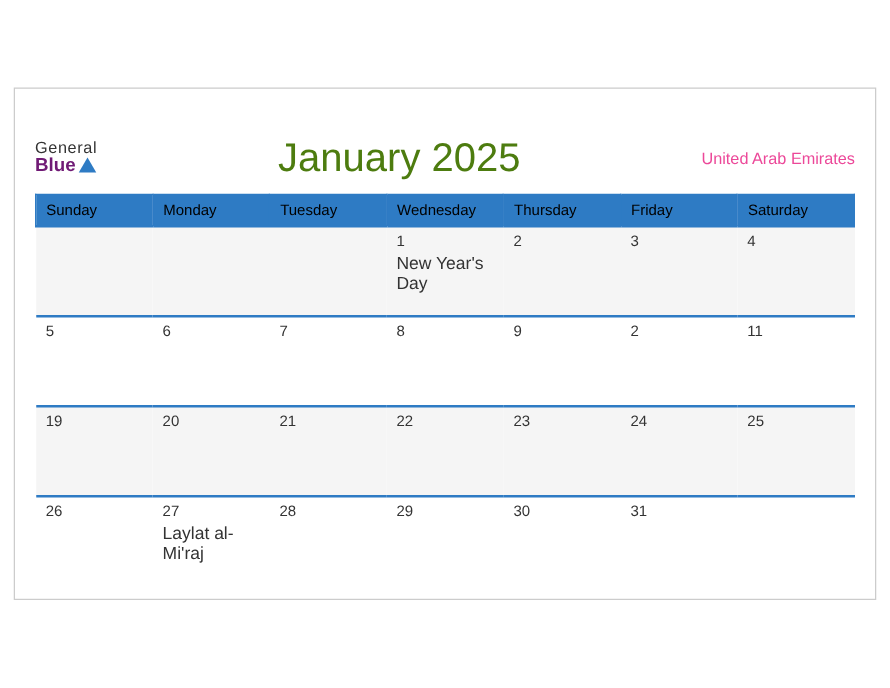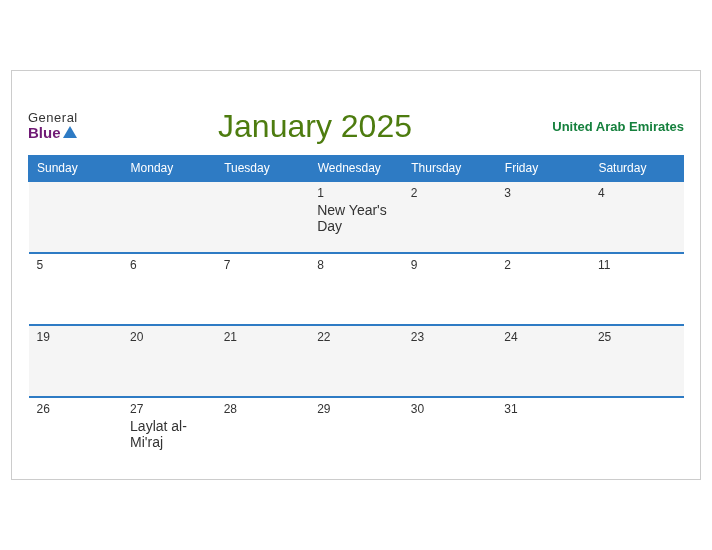--- a/index.html
+++ b/index.html
@@ -55,32 +55,31 @@
     }
     .calendar-title {
       font-size: 32px;
       font-weight: normal;
       color: #4d7c0f;
       text-align: center;
       flex: 1;
     }
     .calendar-country {
       font-size: 13px;
-      color: #15803d;
+      color: #ec4899;
       text-align: right;
       min-width: 120px;
-      font-weight: bold;
     }
     .calendar-grid {
       width: 100%;
       border-collapse: collapse;
     }
     .calendar-grid thead tr th {
       background: #2e7bc4;
-      color: #ffffff;
+      color: #000000;
       font-size: 12px;
       font-weight: normal;
       text-align: left;
       padding: 5px 8px;
       border: 1px solid #2e7bc4;
     }
     .calendar-grid tbody tr {
       height: 72px;
     }
     .calendar-grid tbody tr:nth-child(odd) {

